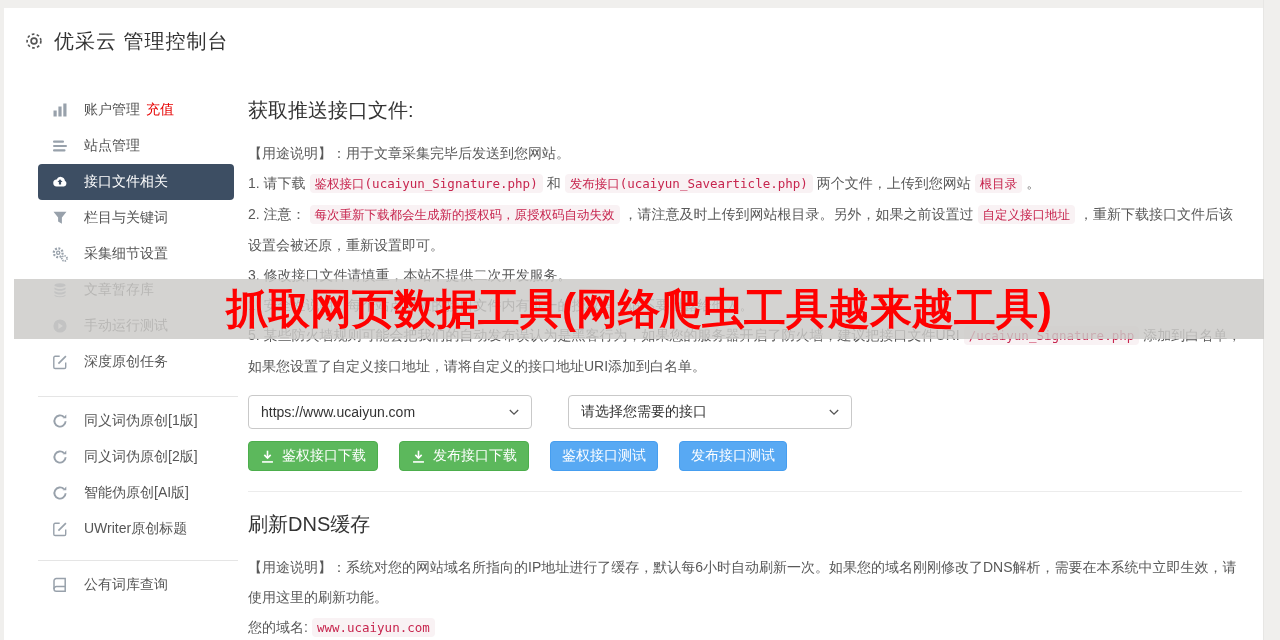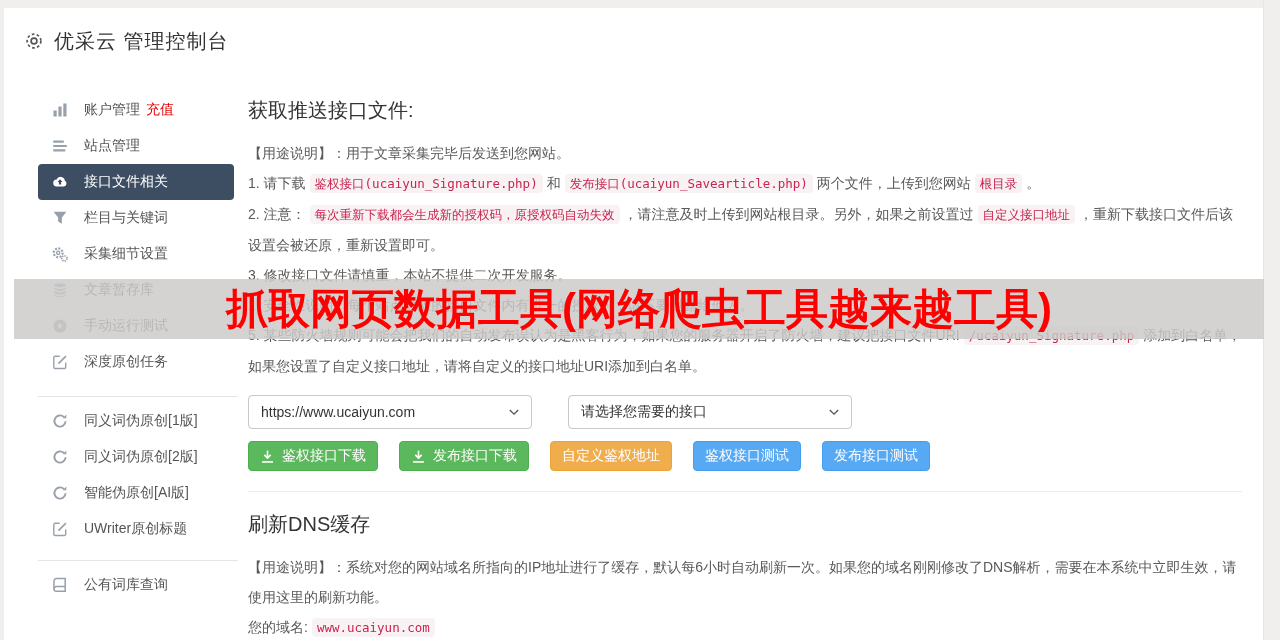--- a/index.html
+++ b/index.html
@@ -283,23 +283,20 @@
             <svg viewBox="0 0 16 16">
               <g fill="none" stroke="currentColor" stroke-width="1.7">
                 <path d="M8 1.8v7.4"></path>
                 <path d="M4.6 6.2L8 9.6l3.4-3.4"></path>
                 <path d="M2.2 13.8h11.6"></path>
               </g>
             </svg>
           </span>
           <span>发布接口下载</span>
         </button>
-        <button class="btn btn-orange">
-          <span>自定义鉴权地址</span>
-        </button>
         <button class="btn btn-blue">
           <span>鉴权接口测试</span>
         </button>
         <button class="btn btn-blue">
           <span>发布接口测试</span>
         </button>
       </div>
 
     <hr class="section-divider">
 

